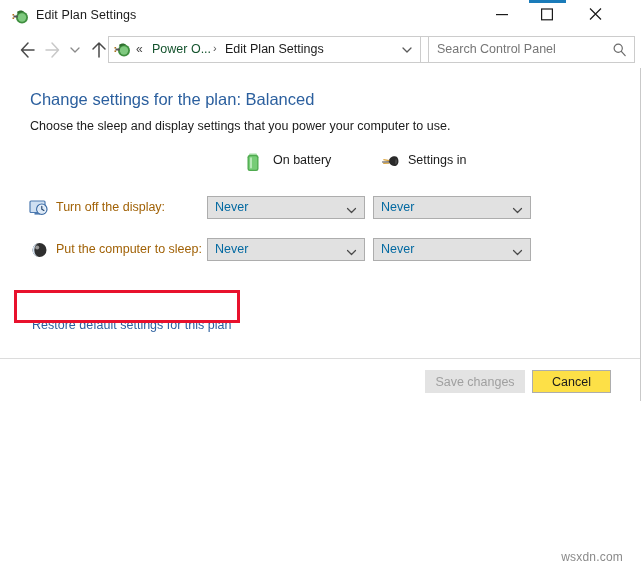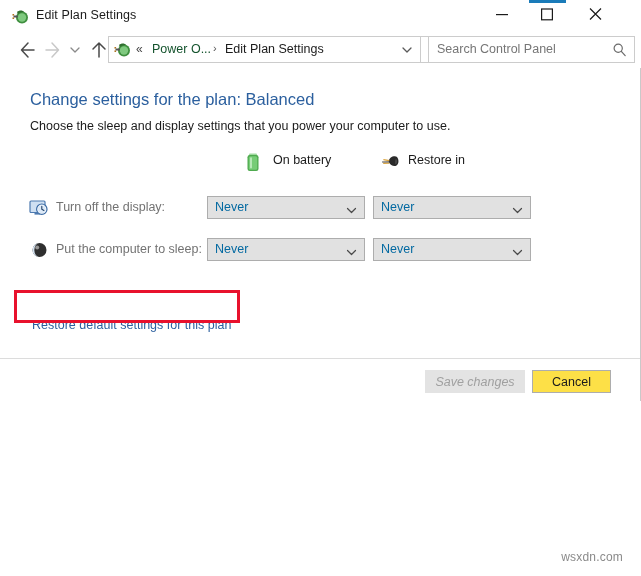--- a/index.html
+++ b/index.html
@@ -213,21 +213,21 @@
   }
 
   
   .row-icon {
     position: absolute;
     width: 20px; height: 20px;
   }
   .row-label {
     position: absolute;
     font-size: 12.5px;
-    color: #737373;
+    color: #a16207;
     white-space: nowrap;
   }
   #row1-icon  { left: 29px; top: 130px; }
   #row1-label { left: 56px; top: 132px; }
   #row2-icon  { left: 30px; top: 172px; }
   #row2-label { left: 56px; top: 174px; }
 
   .combo {
     position: absolute;
     width: 158px;
@@ -295,21 +295,20 @@
     font-size: 12.5px;
     box-sizing: border-box;
     padding: 0;
   }
   #btn-save {
     left: 425px;
     width: 100px;
     background: #e3e3e3;
     border: 1px solid #e3e3e3;
     color: #a0a0a0;
-    font-style: italic;
   }
   #btn-cancel {
     left: 532px;
     width: 79px;
     background: #fde047;
     border: 1px solid #adadad;
     color: #1b1b1b;
   }
 
   
@@ -450,21 +449,21 @@
     <div class="col-head" id="col-plugged">
       <span class="col-icon">
         <svg width="26" height="26" viewBox="0 0 26 26">
           <path d="M22 8 C24 10, 24 15, 21.5 16.5 C19 18, 15 16, 14 13.5 C13.2 11.3, 15 8.5, 17.5 7.6 C19.3 7, 21 7, 22 8 Z" fill="#2a2a2a"></path>
           <path d="M14.5 11 L8.5 10 L8.3 11.3 L14 12.2 Z" fill="#d9a23c"></path>
           <path d="M14.2 13.6 L8.2 13.6 L8.2 14.9 L14.3 14.8 Z" fill="#d9a23c"></path>
           <path d="M14 12.2 L7 12.5 L7 13.4 L14.2 13.6 Z" fill="#5a5a5a"></path>
           <path d="M21 9.5 C22.6 11, 22.5 14.4, 20.8 15.5 C20 15.2, 19.6 12, 21 9.5 Z" fill="#5e5e5e" opacity="0.55"></path>
         </svg>
       </span>
-      <span class="col-label">Restore in</span>
+      <span class="col-label">Settings in</span>
     </div>
 
     <span class="row-icon" id="row1-icon">
       <svg width="20" height="20" viewBox="0 0 20 20">
         <rect x="1" y="3" width="15" height="11.5" rx="1" fill="#cfe0f2" stroke="#4d7ab0" stroke-width="1.2"></rect>
         <rect x="5.5" y="15" width="6" height="1.6" fill="#4d7ab0"></rect>
         <circle cx="12.8" cy="11.2" r="5.2" fill="#ffffff" stroke="#3a6ba5" stroke-width="1.2"></circle>
         <circle cx="12.8" cy="11.2" r="3.9" fill="#dce9f7"></circle>
         <path d="M12.8 8.4 L12.8 11.2 L14.9 12.5" stroke="#1f3f66" stroke-width="1.1" fill="none" stroke-linecap="round"></path>
       </svg>

